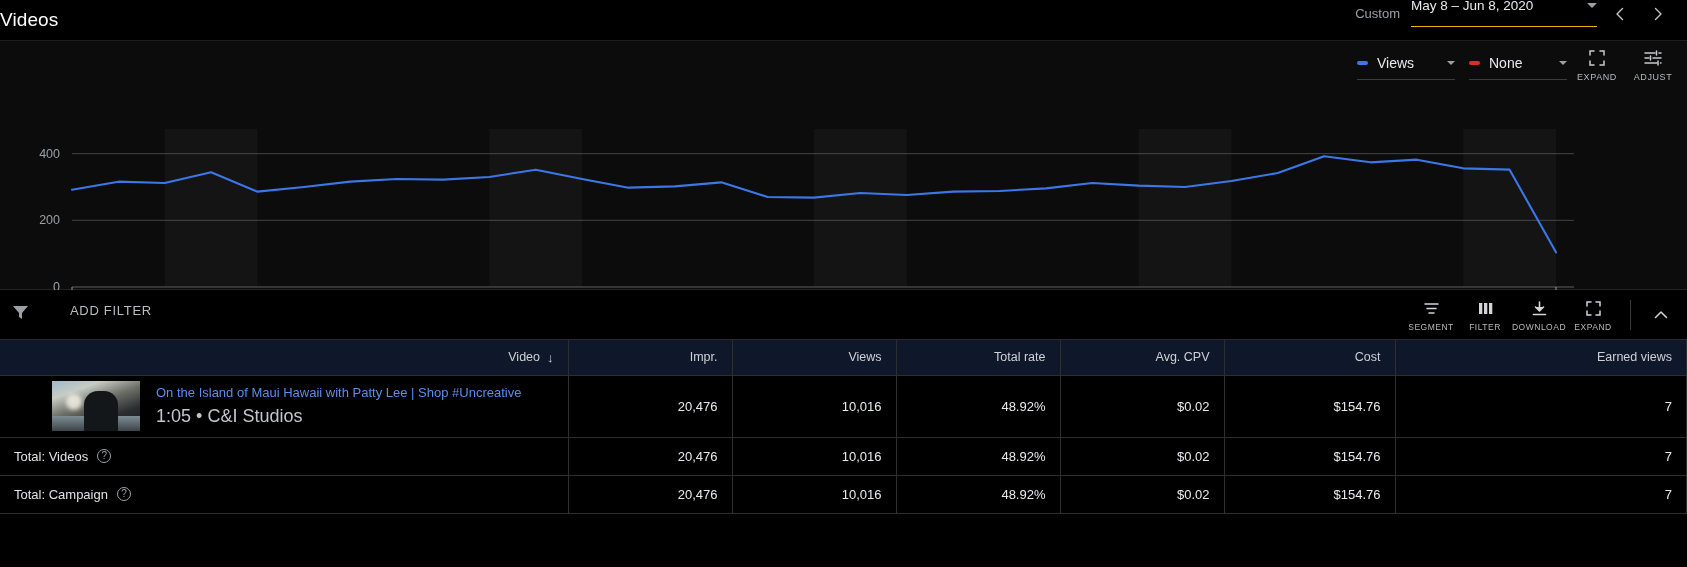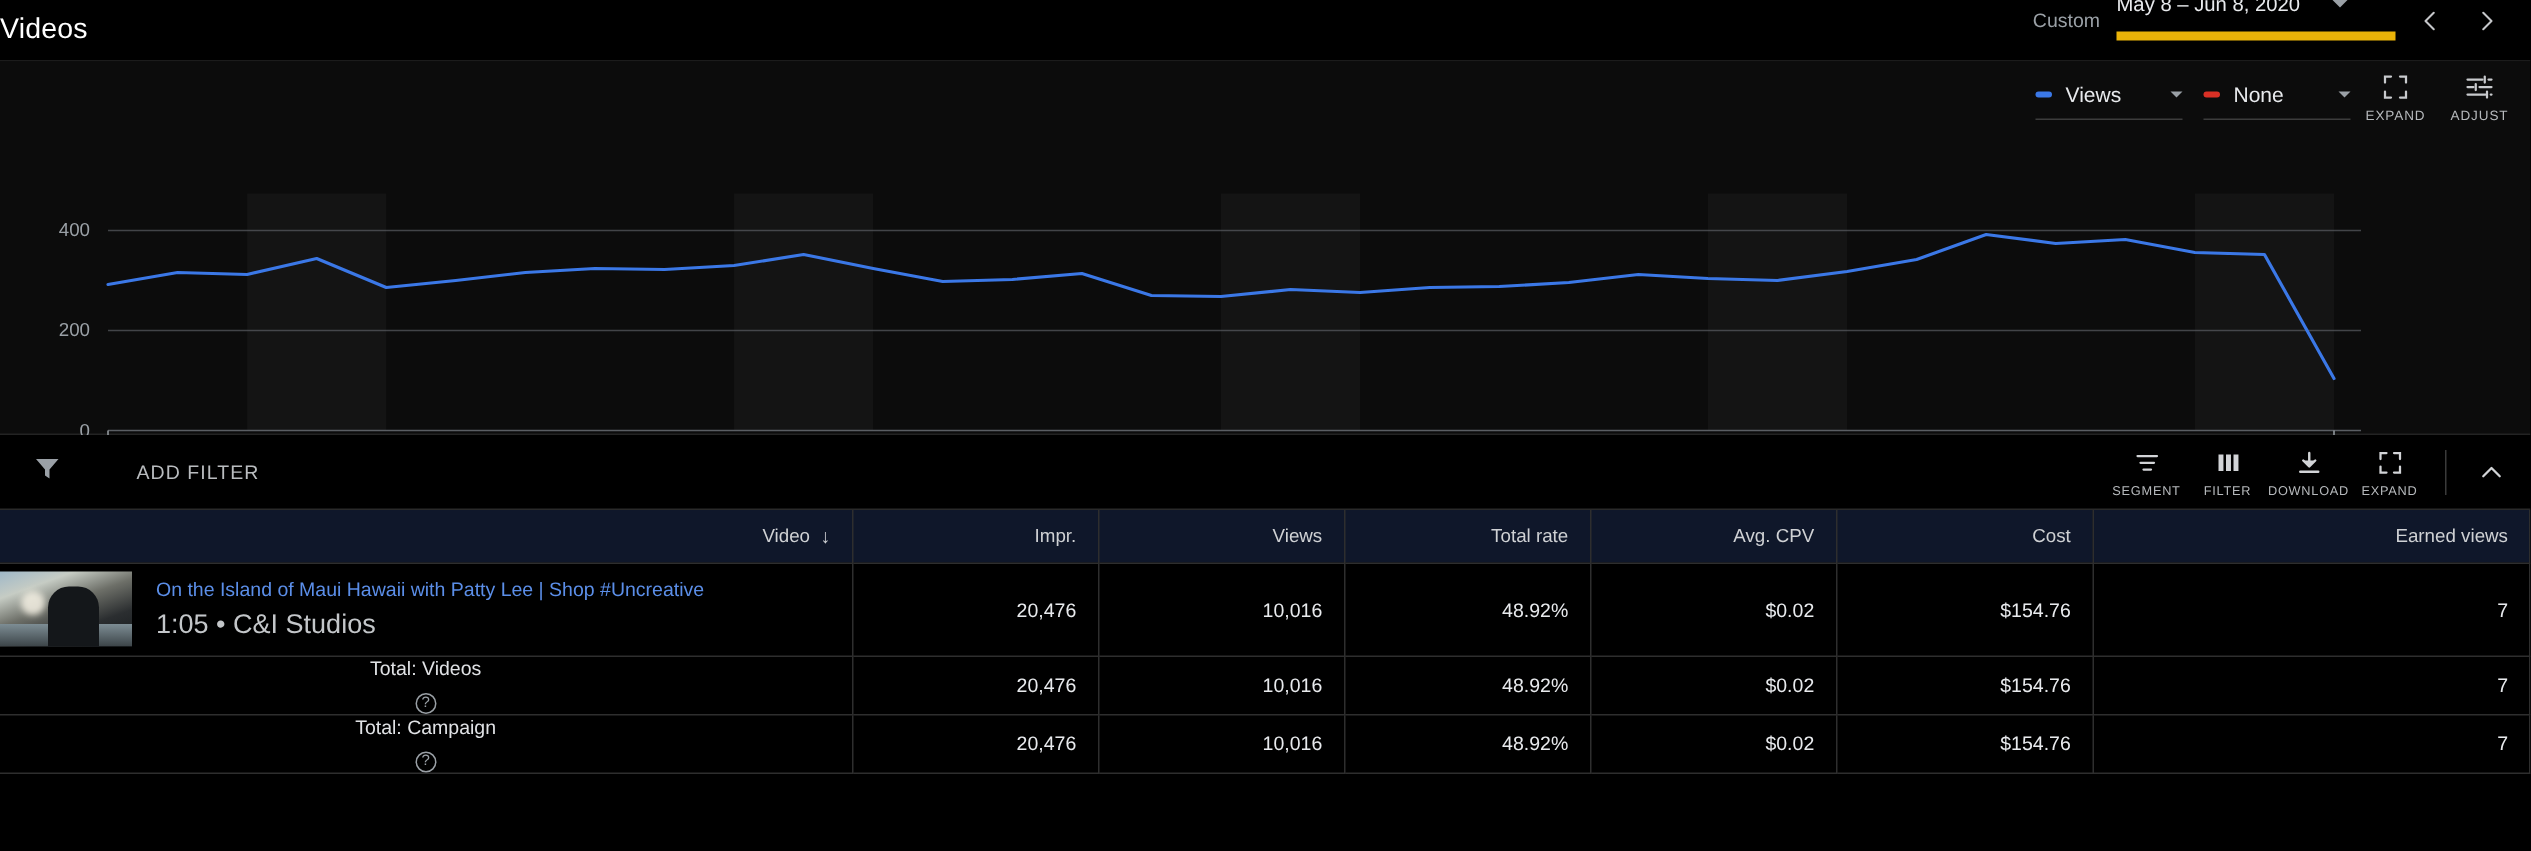--- a/index.html
+++ b/index.html
@@ -23,23 +23,23 @@
     font-size: 19px; font-weight: 500;
     color: #fff; letter-spacing: .1px;
   }
   .daterange {
     position: absolute; right: 14px; top: 0;
     height: 27px; display: flex; align-items: center; gap: 0;
   }
   .dr-label { font-size: 13px; color: #9aa0a6; margin-right: 11px; }
   .dr-value-wrap {
     display: flex; align-items: center;
-    border-bottom: 6px solid #eab308;
+    border-bottom: 1px solid #eab308;
     padding: 0 0 16px 0; height: 27px;
-    min-width: 186px; justify-content: flex-start;
+    min-width: 186px; justify-content: space-between;
   }
   .dr-value { font-size: 13.5px; color: #e8eaed; white-space: nowrap; }
   .caret {
     width: 0; height: 0;
     border-left: 5px solid transparent;
     border-right: 5px solid transparent;
     border-top: 5px solid #9aa0a6;
     margin-left: 22px;
   }
   .nav-arrow {
@@ -89,21 +89,21 @@
   .plot { position: absolute; left: 0; top: 48px; right: 0; bottom: 0; }
   .plot svg { display: block; }
 
   
   .filterbar {
     position: relative; height: 50px;
     background: #000;
     border-bottom: 1px solid #2a2a2a;
     display: flex; align-items: center;
   }
-  .filter-left { display: flex; align-items: center; padding-left: 22px; gap: 10px; }
+  .filter-left { display: flex; padding-left: 11px; }
   .add-filter-label {
     font-size: 13px; letter-spacing: .7px;
     color: #b9bcbf; margin-left: 40px;
   }
   .filter-right {
     position: absolute; right: 0; top: 0; height: 50px;
     display: flex; align-items: center; padding-right: 6px;
   }
   .tool-btn {
     width: 54px; display: flex; flex-direction: column;
@@ -135,21 +135,21 @@
   }
   th.col-video { text-align: left; padding-left: 14px; }
   th.col-last, td.col-last { border-right: none; }
   .th-inner { display: inline-flex; align-items: center; gap: 7px; }
   .sort-arrow { color: #cfd1d4; font-size: 13px; line-height: 1; }
 
   td { font-size: 13px; color: #e8eaed; text-align: right; padding-right: 14px; }
   tr.video-row td { height: 62px; }
   tr.total-row td { height: 38px; font-size: 13px; }
 
-  .video-cell { text-align: left; display: flex; align-items: center; }
+  .video-cell { text-align: left; padding-left: 14px; display: flex; align-items: center; margin-left: 38px; }
   .thumb {
     width: 88px; height: 50px; flex: 0 0 88px;
     margin-right: 16px; position: relative; overflow: hidden;
     background: linear-gradient(160deg,#9fb8c8 0%,#c6ccc4 22%,#6d6f68 45%,#2b2e30 70%,#14181b 100%);
   }
   .thumb .fig {
     position: absolute; right: 22px; bottom: 0;
     width: 34px; height: 40px; border-radius: 14px 14px 0 0;
     background: #14171a;
   }
@@ -162,21 +162,21 @@
     position: absolute; left: 0; bottom: 0; width: 100%; height: 15px;
     background: linear-gradient(180deg,#7d8d94,#3c4448);
   }
   .vtitle {
     font-size: 13px; color: #5b8ee8;
     display: block; margin-bottom: 6px;
   }
   .vmeta { font-size: 18px; color: #c3c6c9; }
   .total-label {
     text-align: left; padding-left: 14px;
-    display: flex; align-items: center; gap: 9px; color: #e0e2e5; flex-direction: column;
+    display: flex; align-items: flex-start; gap: 9px; color: #e0e2e5;
   }
   .help-icon {
     width: 14px; height: 14px; border-radius: 50%;
     border: 1px solid #9aa0a6; color: #9aa0a6;
     font-size: 10px; line-height: 12px; text-align: center;
     flex: 0 0 14px;
   }
 </style>
 </head>
 <body>

